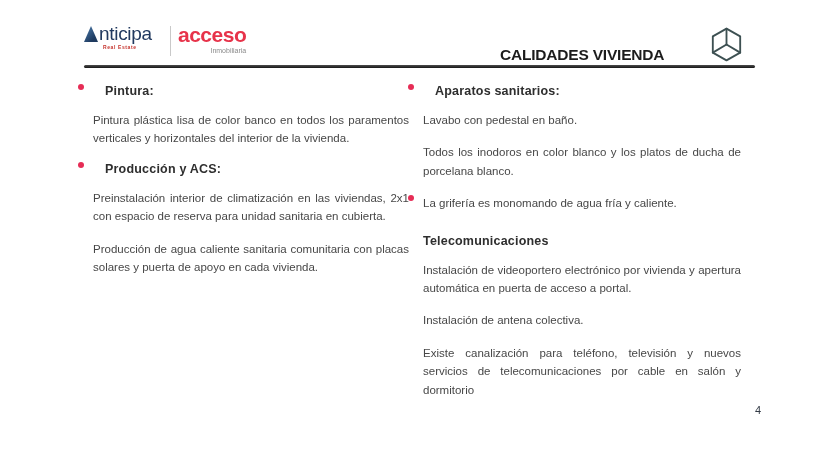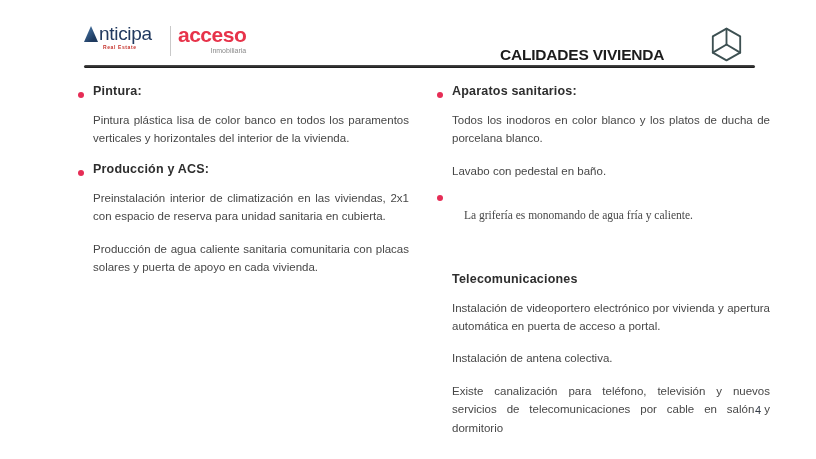--- a/index.html
+++ b/index.html
@@ -55,44 +55,44 @@
   .header-rule {
     position: absolute; left: 84px; top: 65px;
     width: 671px; height: 3px;
     background: linear-gradient(180deg, #4d4d4d, #161616);
     border-radius: 2px;
   }
 
   
   .col { position: absolute; top: 84px; }
   .col-left  { left: 76px;  width: 333px; }
-  .col-right { left: 435px; width: 335px; }
+  .col-right { left: 406px; width: 335px; }
 
   .sec-heading {
-    display: flex; align-items: flex-end; gap: 9px;
+    display: flex; align-items: flex-start; gap: 21px;
     margin: 0 0 13px; padding-left: 2px;
     font-size: 12.5px; font-weight: 700; color: #2e2e2e;
     letter-spacing: 0.2px;
   }
   .sec-heading.no-bullet { padding-left: 17px; }
-  .sec-heading.spaced { margin-top: 35px; }
+  .sec-heading.spaced { margin-top: 21px; }
   .bullet {
     width: 6px; height: 6px; border-radius: 50%;
     background: #e62d56; flex: 0 0 auto;
   }
   .body {
     margin: 0 0 14px; padding-left: 17px;
     font-size: 11.5px; line-height: 1.6; color: #474747;
     text-align: justify;
   }
   .bullet-para {
     display: flex; gap: 9px; padding-left: 2px; margin: 2px 0 14px;
   }
   .bullet-para .bullet { margin-top: 1px; }
-  .bullet-para .body { margin: 12px; padding-left: 0; flex: 1; font-family: Liberation Serif, serif; }
+  .bullet-para .body { margin: 0; padding-left: 0; flex: 1; }
 
   .page-number {
     position: absolute; left: 748px; top: 404px;
     width: 20px; text-align: center;
     font-size: 11px; color: #333a45;
   }
 </style>
 </head>
 <body>
 
@@ -143,22 +143,22 @@
       <p class="body">Producción de agua caliente sanitaria comunitaria con placas solares y puerta de apoyo en cada vivienda.</p>
     </div>
   </section>
 
   <section class="col col-right">
     <div class="section">
       <h2 class="sec-heading">
         <span class="bullet"></span>
         <span>Aparatos sanitarios:</span>
       </h2>
+      <p class="body">Lavabo con pedestal en baño.</p>
       <p class="body">Todos los inodoros en color blanco y los platos de ducha de porcelana blanco.</p>
-      <p class="body">Lavabo con pedestal en baño.</p>
     </div>
 
     <div class="bullet-para">
       <span class="bullet"></span>
       <p class="body">La grifería es monomando de agua fría y caliente.</p>
     </div>
 
     <div class="section">
       <h2 class="sec-heading no-bullet spaced">
         <span>Telecomunicaciones</span>

